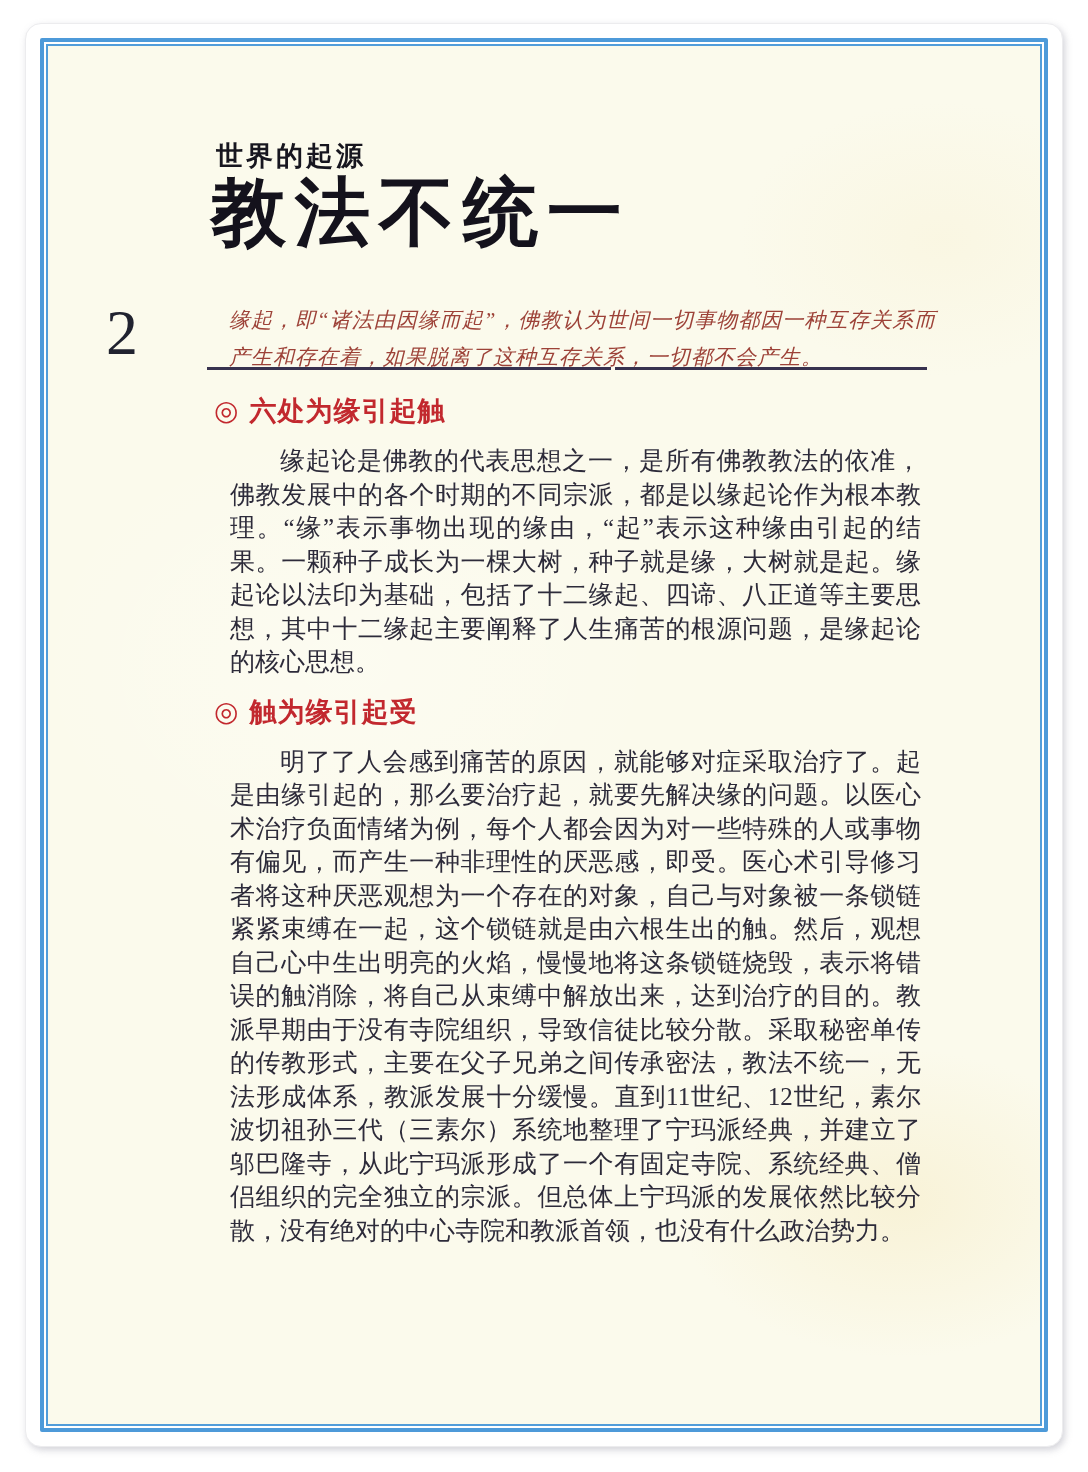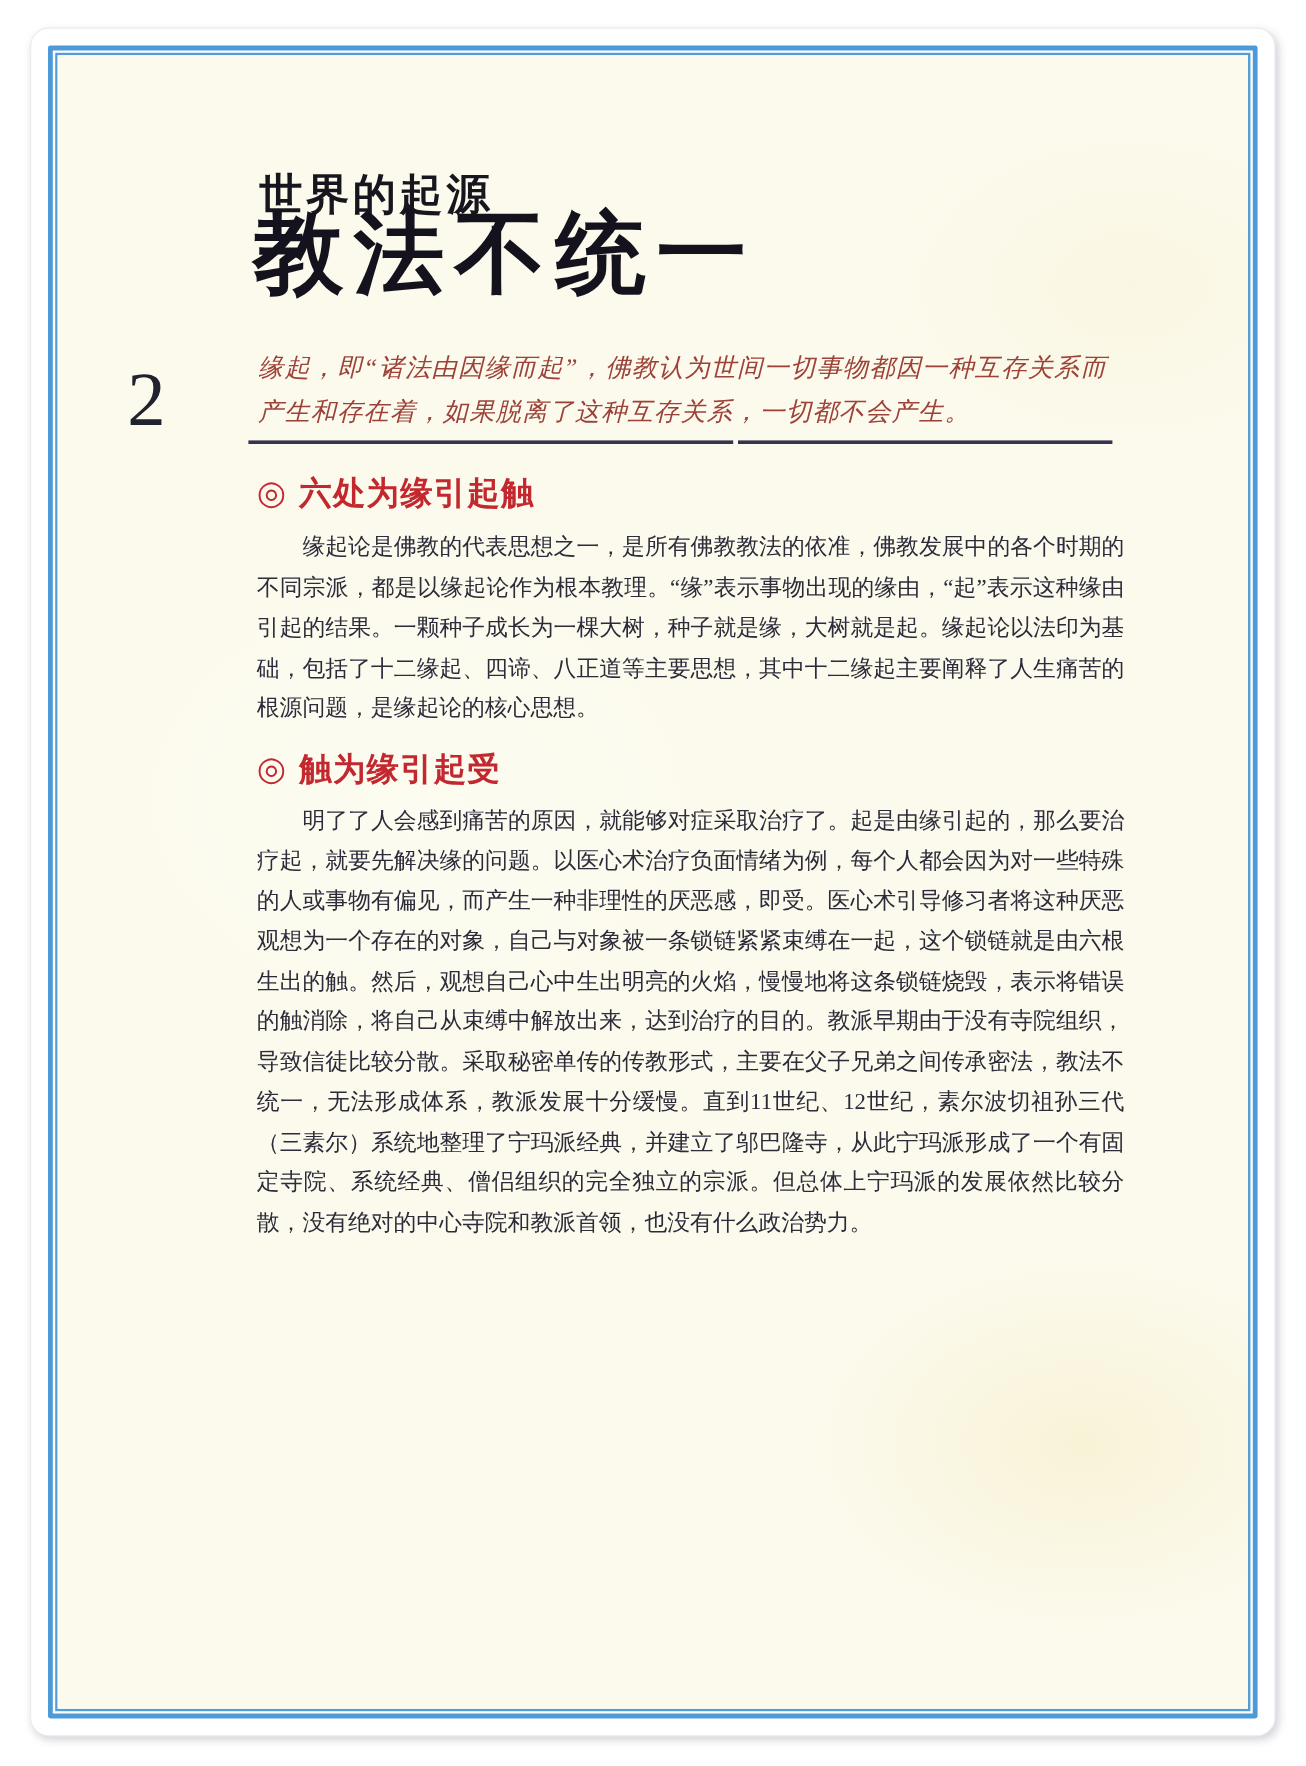--- a/index.html
+++ b/index.html
@@ -32,30 +32,30 @@
       radial-gradient(ellipse 420px 320px at 30% 45%, rgba(255,255,250,.35), transparent 75%),
       #fbfaec;
   }
   .pagenum{
     position:absolute;left:58px;top:255px;
     font-size:64px;line-height:1;color:#20222f;
     font-family:"Liberation Serif",serif;
   }
   .kicker{
     position:absolute;left:168px;top:92px;
-    font-size:36px;font-weight:bold;letter-spacing:3px;color:#17161f;
+    font-size:27px;font-weight:bold;letter-spacing:3px;color:#17161f;
     font-family:"Liberation Sans","DejaVu Sans",sans-serif;
   }
   .title{
     position:absolute;left:163px;top:126px;margin:0;
     font-size:75px;line-height:1.1;font-weight:bold;letter-spacing:9px;color:#14121c;
     font-family:"Liberation Serif","DejaVu Serif",serif;
   }
   .quote{
-    position:absolute;left:167px;top:242px;width:718px;margin:0;
+    position:absolute;left:167px;top:242px;width:718px;margin:14px;
     font-size:21px;line-height:37px;letter-spacing:1px;
     color:#9d4238;font-style:italic;
     font-family:"Liberation Serif",serif;
   }
   .rule{
     position:absolute;left:159px;top:321px;width:720px;height:3px;
     display:flex;gap:4px;
   }
   .rule .seg{height:3px;background:#37324f;}
   .rule .seg1{width:404px;}
@@ -69,22 +69,22 @@
     color:#c2282e;
     font-family:"Liberation Sans","DejaVu Sans",sans-serif;
     display:flex;align-items:center;
   }
   .sec .bullseye{
     font-weight:normal;font-size:28px;margin-right:10px;line-height:1;
     font-family:"DejaVu Sans",sans-serif;
   }
   .sec.sec2{margin-top:16px;margin-bottom:10px;}
   .para{
-    margin:0;
-    font-size:19px;line-height:33.5px;
+    margin:16px;
+    font-size:25px;line-height:33.5px;
     color:#2d2b3a;
     text-align:justify;text-indent:2em;
     font-family:"Liberation Serif","DejaVu Serif",serif;
   }
 </style>
 </head>
 <body>
 
 <div class="card">
   <div class="frame-outer">

